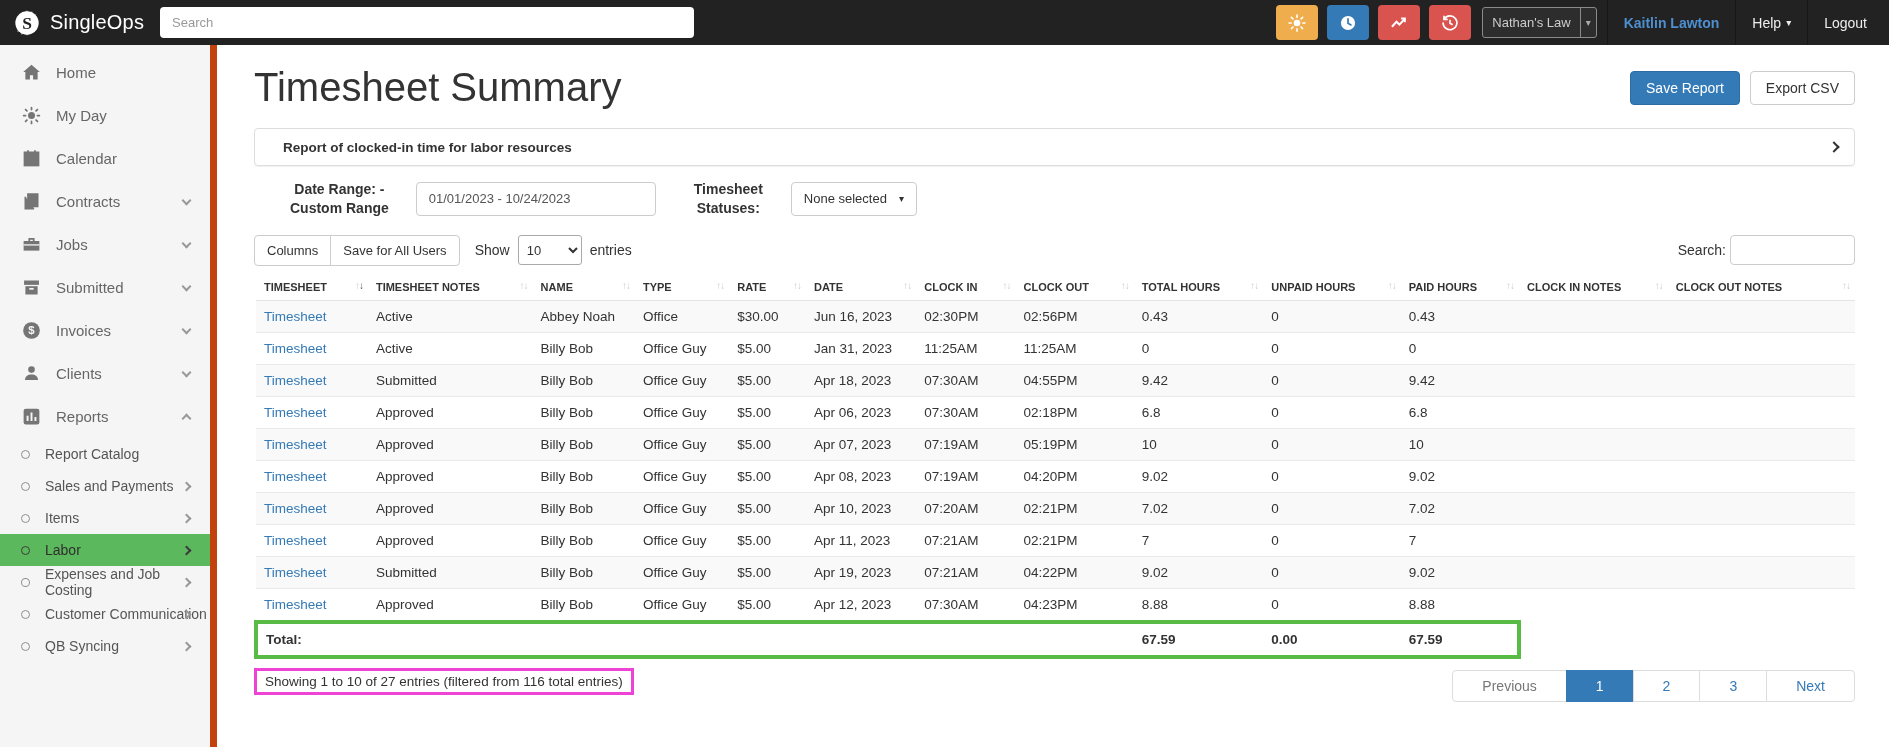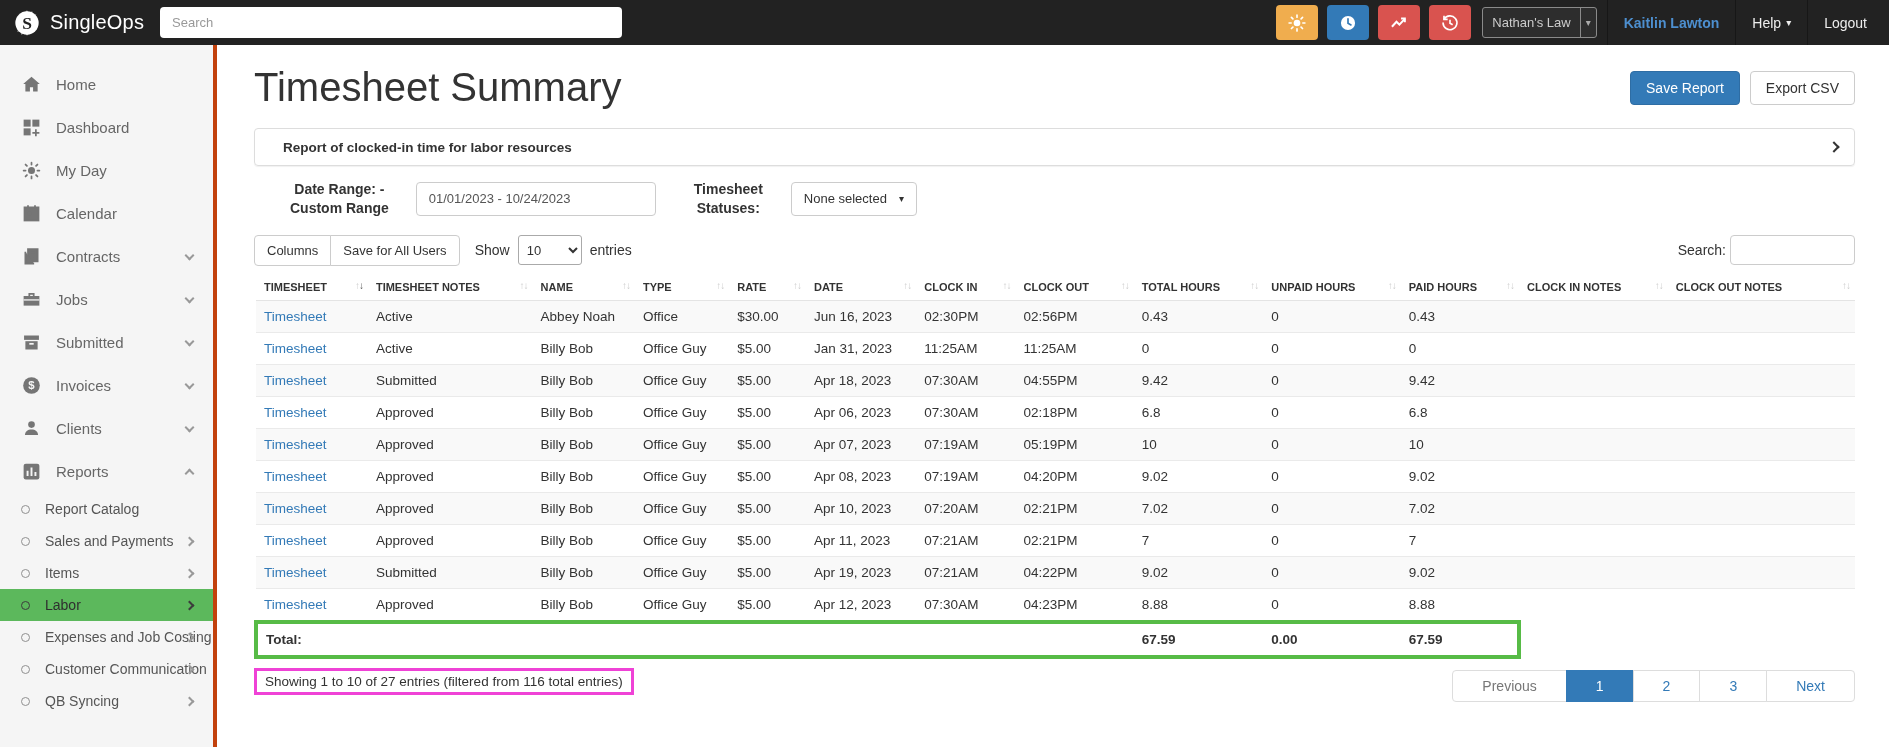--- a/index.html
+++ b/index.html
@@ -3,34 +3,34 @@
 <meta charset="utf-8">
 <style>
 *{margin:0;padding:0;box-sizing:border-box}
 html,body{width:1889px;height:747px;overflow:hidden;font-family:"Liberation Sans",sans-serif;background:#fff}
 
 
 .navbar{position:absolute;top:0;left:0;right:0;height:45px;background:var(--navbar-bg,#222);display:flex;align-items:center;z-index:10}
 .brand{display:flex;align-items:center;gap:9px;padding:0 16px 0 13px;cursor:pointer}
 .brand svg{width:28px;height:28px;display:block}
 .brand-text{color:#fff;font-size:20px;letter-spacing:.2px}
-.nav-search{width:462px;height:31px;border:none;border-radius:4px;padding:0 12px;font-size:13px;color:#333;outline:none}
+.nav-search{width:534px;height:31px;border:none;border-radius:4px;padding:0 12px;font-size:13px;color:#333;outline:none}
 .nav-search::placeholder{color:#999}
 .nav-right{margin-left:auto;display:flex;align-items:center;height:100%}
 .qbtn{width:42px;height:35px;border:none;border-radius:4px;margin-right:9px;display:flex;align-items:center;justify-content:center;cursor:pointer}
 .qbtn svg{width:20px;height:20px;display:block}
 .co-select{display:flex;align-items:center;height:31px;background:#2d2d2d;border:1px solid #8a8a8a;border-radius:3px;margin:0 10px 0 2px;cursor:pointer}
 .co-label{padding:0 9px;font-size:13px;color:#ccc;white-space:nowrap}
 .co-arrow{border-left:1px solid #8a8a8a;height:100%;display:flex;align-items:center;padding:0 5px;color:#aaa;font-size:10px}
 .nav-item{height:45px;display:flex;align-items:center;padding:0 16px;font-size:14px;color:#eee;border-left:1px solid #171717;cursor:pointer;white-space:nowrap}
 .nav-user{color:#4d8fcf;font-weight:bold}
 .caret{font-size:10px;margin-left:5px}
 
 
-.sidebar{position:absolute;top:45px;left:0;bottom:0;width:217px;background:#f5f5f5;border-right:4px solid #c2410c;padding-top:18px}
+.sidebar{position:absolute;top:45px;left:0;bottom:0;width:217px;background:#f5f5f5;border-right:7px solid #c2410c;padding-top:6px}
 .sb-item{position:relative;display:flex;align-items:center;height:43px;padding-left:19px;cursor:pointer}
 .sb-ico{width:25px;display:flex;justify-content:center}
 .sb-ico svg{width:21px;height:21px;fill:#757575}
 .sb-label{margin-left:12px;font-size:15px;color:#666}
 .chev{position:absolute;right:20px;width:7px;height:7px;border-right:2px solid #999;border-bottom:2px solid #999}
 .chev-down{transform:rotate(45deg);margin-top:-3px}
 .chev-up{transform:rotate(-135deg);margin-top:3px}
 .chev-right{transform:rotate(-45deg)}
 .sb-sub{position:relative;display:flex;align-items:center;height:32px;padding-left:21px;cursor:pointer}
 .bullet{width:9px;height:9px;border:1.5px solid #909090;border-radius:50%}
@@ -164,32 +164,20 @@
           <svg viewBox="0 0 24 24">
             <path d="M12 3 2.5 11.5H5V20h5.2v-5h3.6v5H19v-8.5h2.5z"></path>
           </svg>
         </span>
     <span class="sb-label">Home</span>
 
   </div>
       <div class="sb-item">
     <span class="sb-ico">
           <svg viewBox="0 0 24 24">
-            <rect x="3" y="3" width="8" height="8"></rect>
-            <rect x="13" y="3" width="8" height="8"></rect>
-            <rect x="3" y="13" width="8" height="8"></rect>
-            <path d="M16 14h2v3h3v2h-3v3h-2v-3h-3v-2h3z"></path>
-          </svg>
-        </span>
-    <span class="sb-label">Dashboard</span>
-
-  </div>
-      <div class="sb-item">
-    <span class="sb-ico">
-          <svg viewBox="0 0 24 24">
             <circle cx="12" cy="12" r="4"></circle>
             <g stroke="#757575" stroke-width="2" stroke-linecap="round" fill="none">
               <path d="M12 3v2.2M12 18.8V21M3 12h2.2M18.8 12H21M5.2 5.2l1.6 1.6M17.2 17.2l1.6 1.6M18.8 5.2l-1.6 1.6M6.8 17.2l-1.6 1.6"></path>
             </g>
           </svg>
         </span>
     <span class="sb-label">My Day</span>
 
   </div>
       <div class="sb-item">

